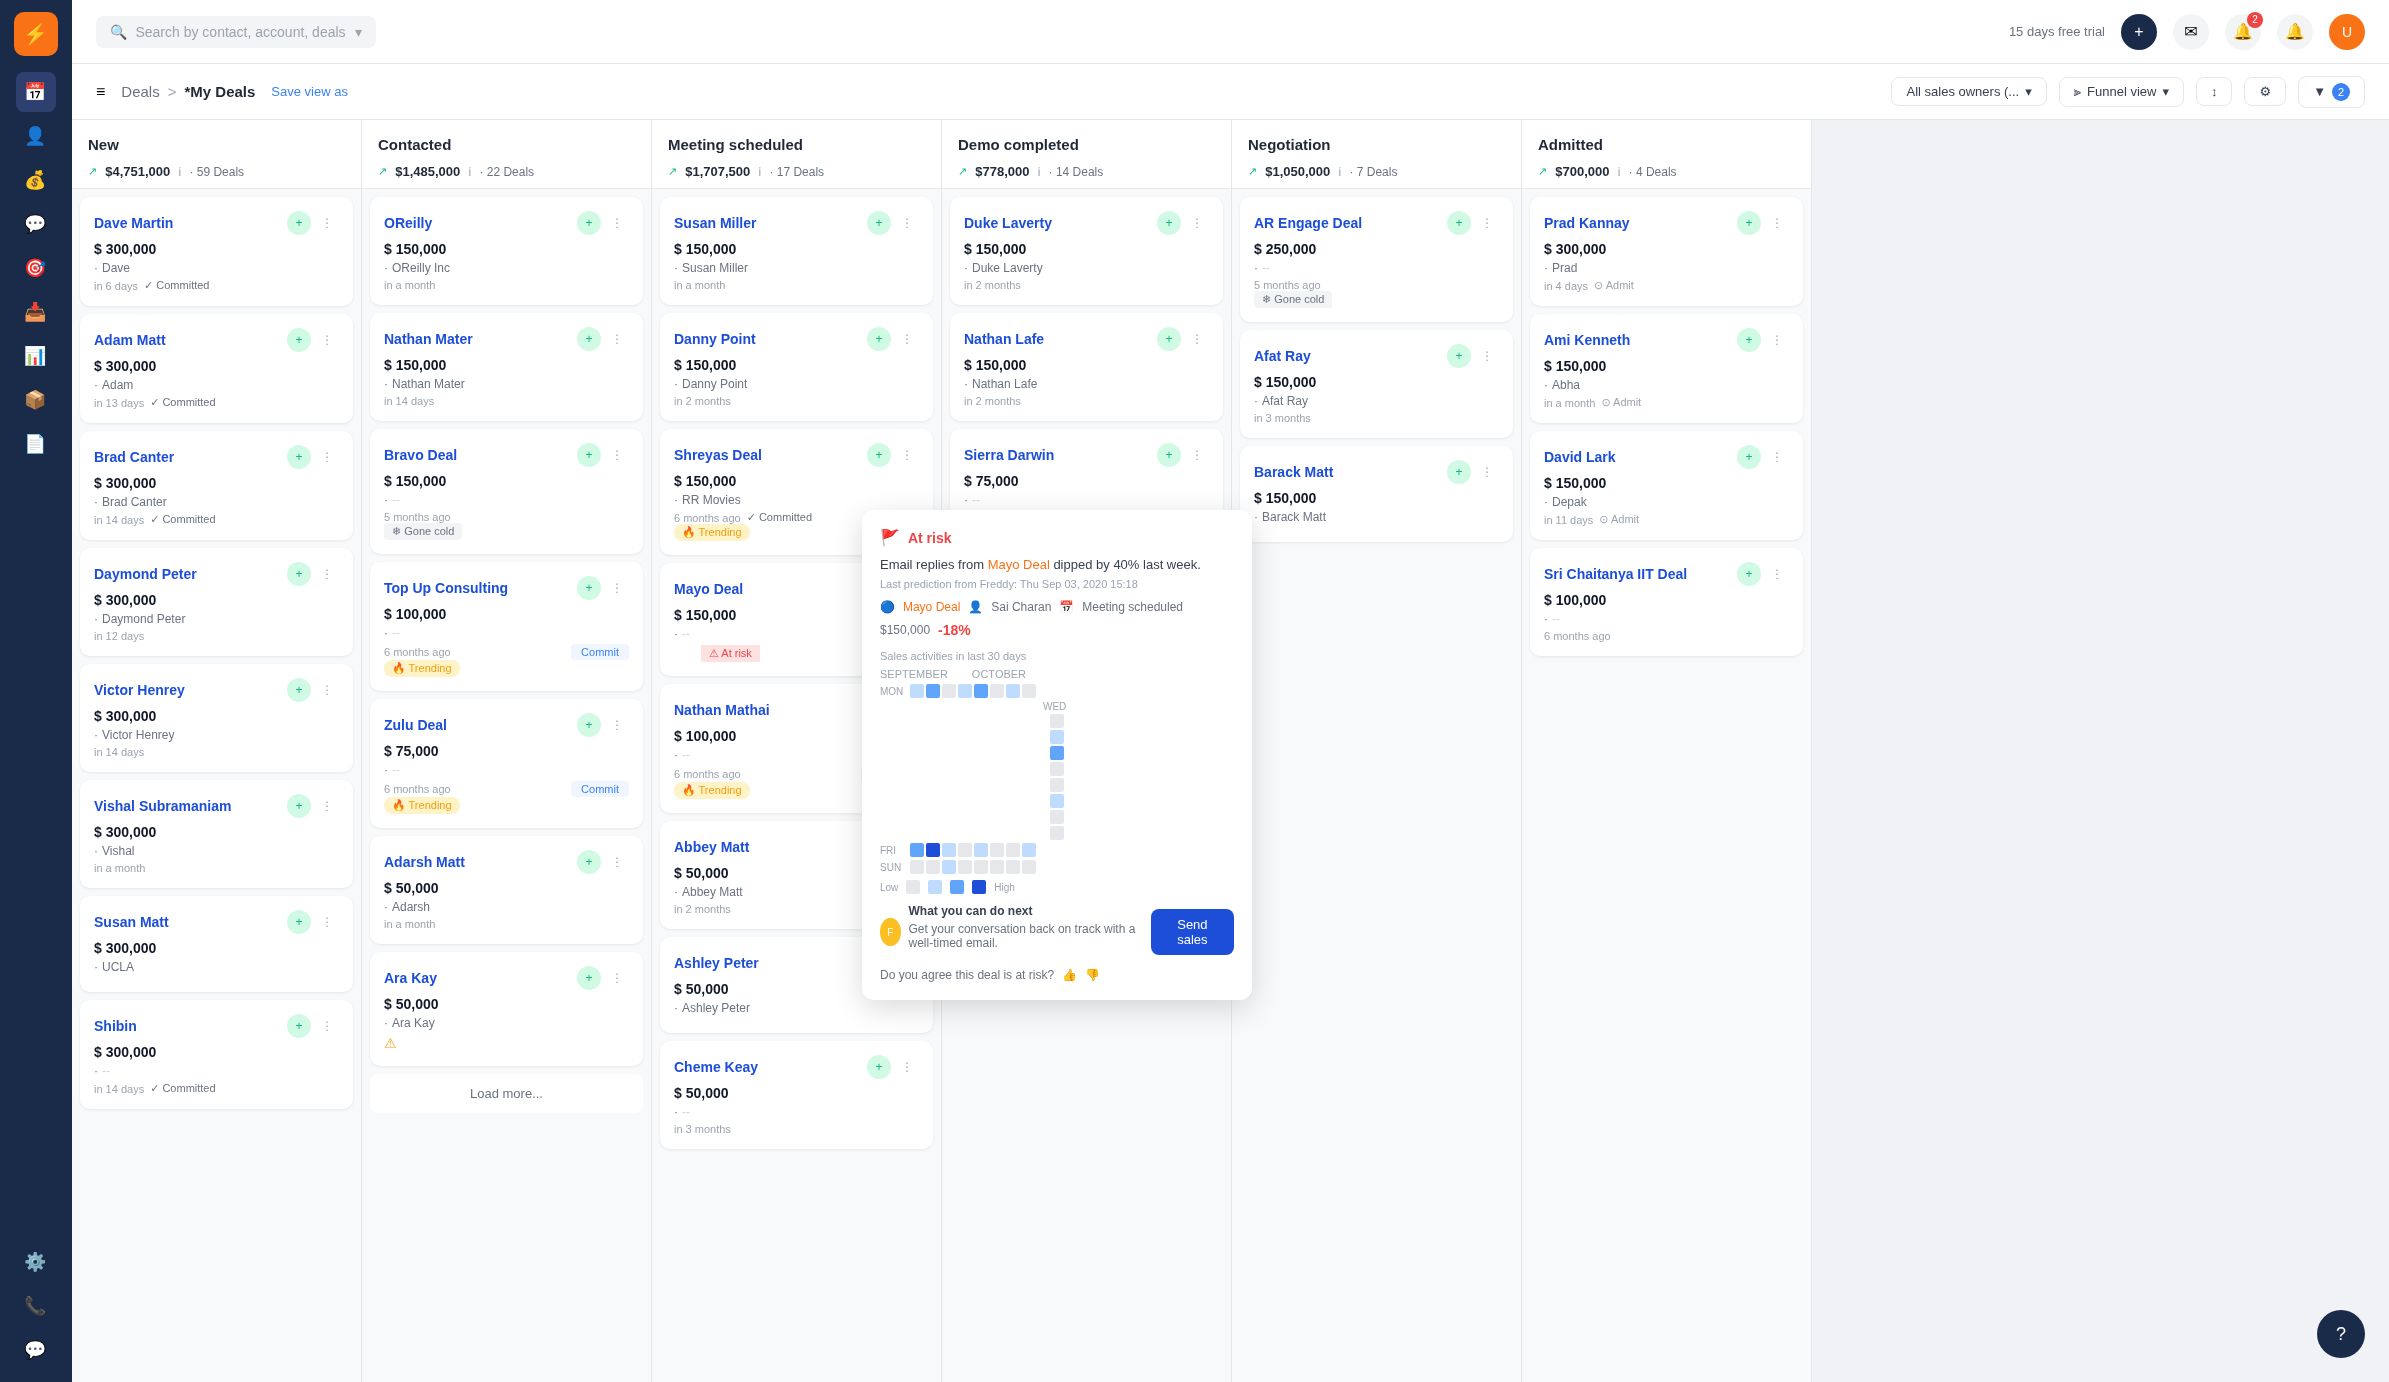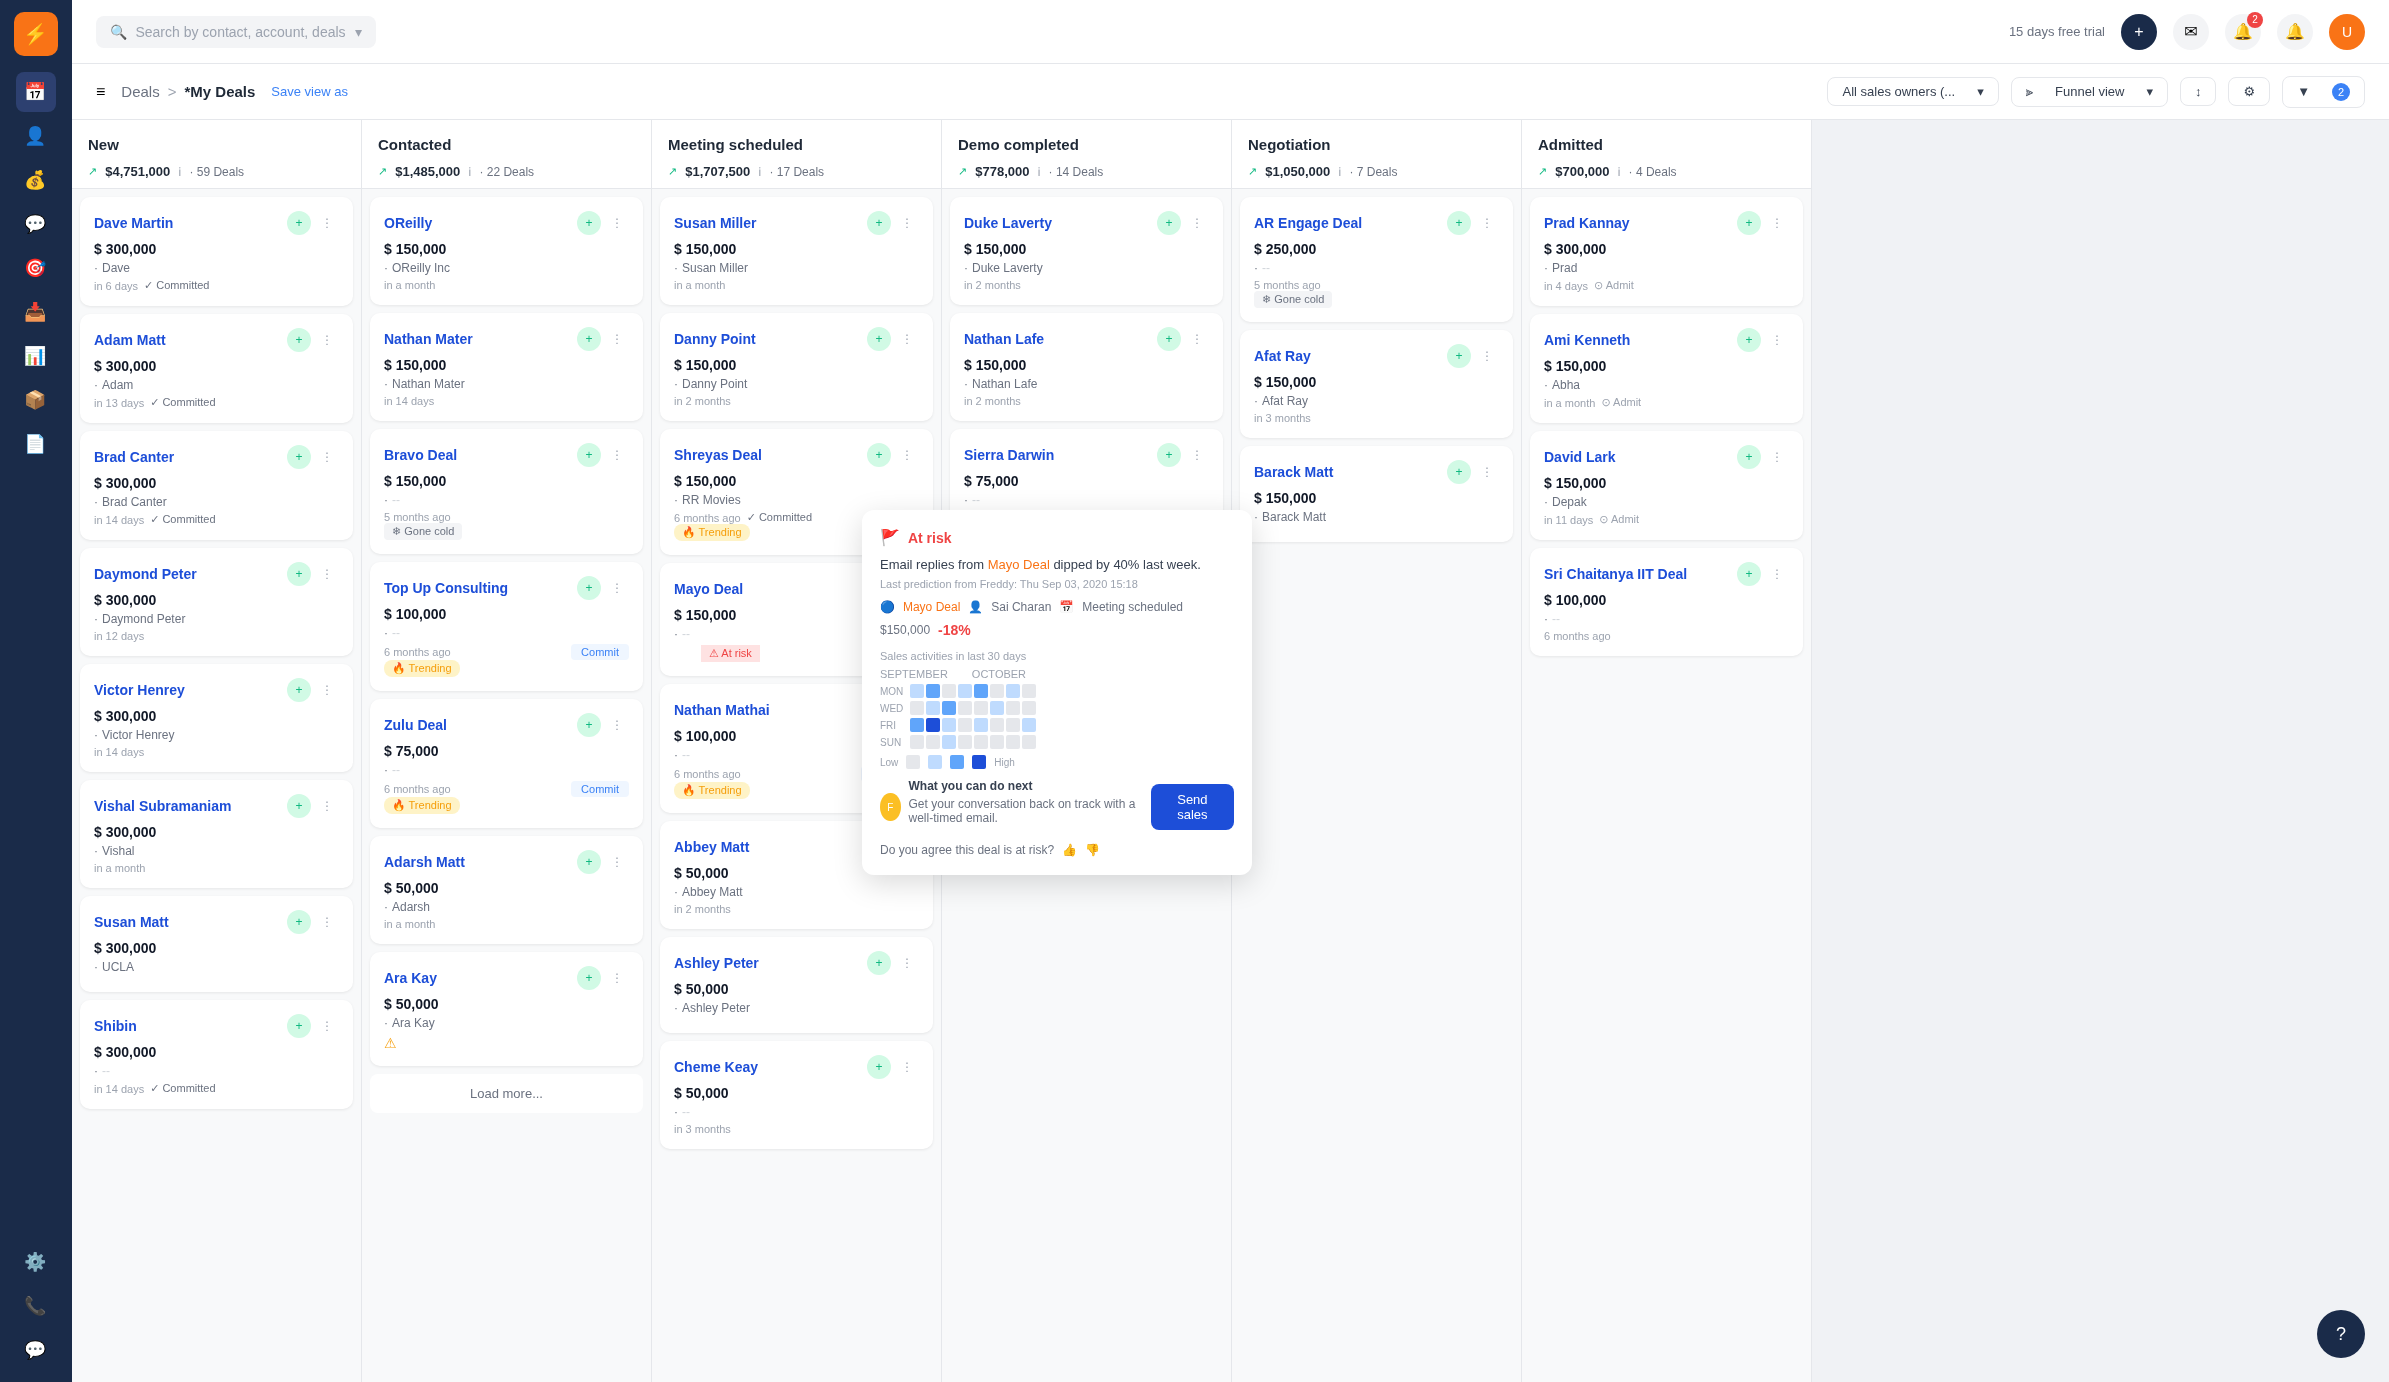--- a/index.html
+++ b/index.html
@@ -28,21 +28,21 @@
     .badge { position: absolute; top: -2px; right: -2px; background: #ef4444; color: white; font-size: 10px; border-radius: 50%; width: 16px; height: 16px; display: flex; align-items: center; justify-content: center; }
     .avatar { width: 36px; height: 36px; border-radius: 50%; background: #f97316; overflow: hidden; display: flex; align-items: center; justify-content: center; color: white; font-size: 14px; }
 
     
     .sub-topbar { height: 56px; background: #fff; display: flex; align-items: center; padding: 0 24px; gap: 16px; border-bottom: 1px solid #e5e7eb; }
     .breadcrumb { display: flex; align-items: center; gap: 8px; font-size: 15px; color: #6b7280; }
     .breadcrumb-active { color: #1f2937; font-weight: 600; }
     .breadcrumb-sep { color: #9ca3af; }
     .save-view { color: #3b82f6; font-size: 13px; cursor: pointer; }
     .sub-topbar-right { margin-left: auto; display: flex; align-items: center; gap: 12px; }
-    .filter-btn { display: flex; align-items: center; gap: 22px; border: 1px solid #e5e7eb; border-radius: 8px; padding: 6px 14px; font-size: 13px; color: #374151; cursor: pointer; background: white; }
+    .filter-btn { display: flex; align-items: center; gap: 6px; border: 1px solid #e5e7eb; border-radius: 8px; padding: 6px 14px; font-size: 13px; color: #374151; cursor: pointer; background: white; }
     .filter-badge { background: #3b82f6; color: white; border-radius: 50%; width: 18px; height: 18px; font-size: 11px; display: flex; align-items: center; justify-content: center; }
 
     
     .kanban-wrapper { flex: 1; overflow-x: auto; overflow-y: hidden; padding: 0; background: #f0f2f5; }
     .kanban-board { display: flex; height: 100%; min-width: max-content; padding: 0; }
 
     
     .kanban-col { width: 290px; background: #f8f9fa; display: flex; flex-direction: column; border-right: 1px solid #e5e7eb; flex-shrink: 0; }
     .col-header { padding: 16px 16px 8px; background: #fff; border-bottom: 1px solid #e5e7eb; }
     .col-title { font-size: 15px; font-weight: 600; color: #1f2937; margin-bottom: 10px; }
@@ -952,21 +952,21 @@
                 <span style="width:28px;">MON</span>
                 <div class="activity-cell low"></div>
                   <div class="activity-cell med"></div>
                   <div class="activity-cell"></div>
                   <div class="activity-cell low"></div>
                 <div class="activity-cell med"></div>
                   <div class="activity-cell"></div>
                   <div class="activity-cell low"></div>
                   <div class="activity-cell"></div>
               </div>
-              <div style="display:flex;align-items:center;gap:2px;font-size:10px;color:#9ca3af;">
+              <div style="display:flex;align-items:center;gap:2px;font-size:10px;color:#9ca3af;flex-direction:column;">
                 <span style="width:28px;">WED</span>
                 <div class="activity-cell"></div>
                   <div class="activity-cell low"></div>
                   <div class="activity-cell med"></div>
                   <div class="activity-cell"></div>
                 <div class="activity-cell"></div>
                   <div class="activity-cell low"></div>
                   <div class="activity-cell"></div>
                   <div class="activity-cell"></div>
               </div>

